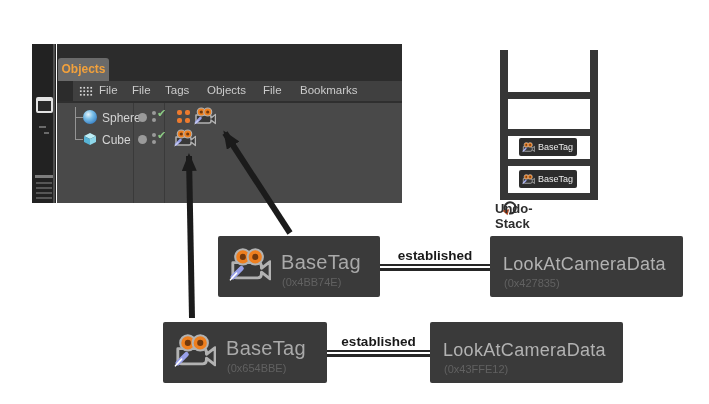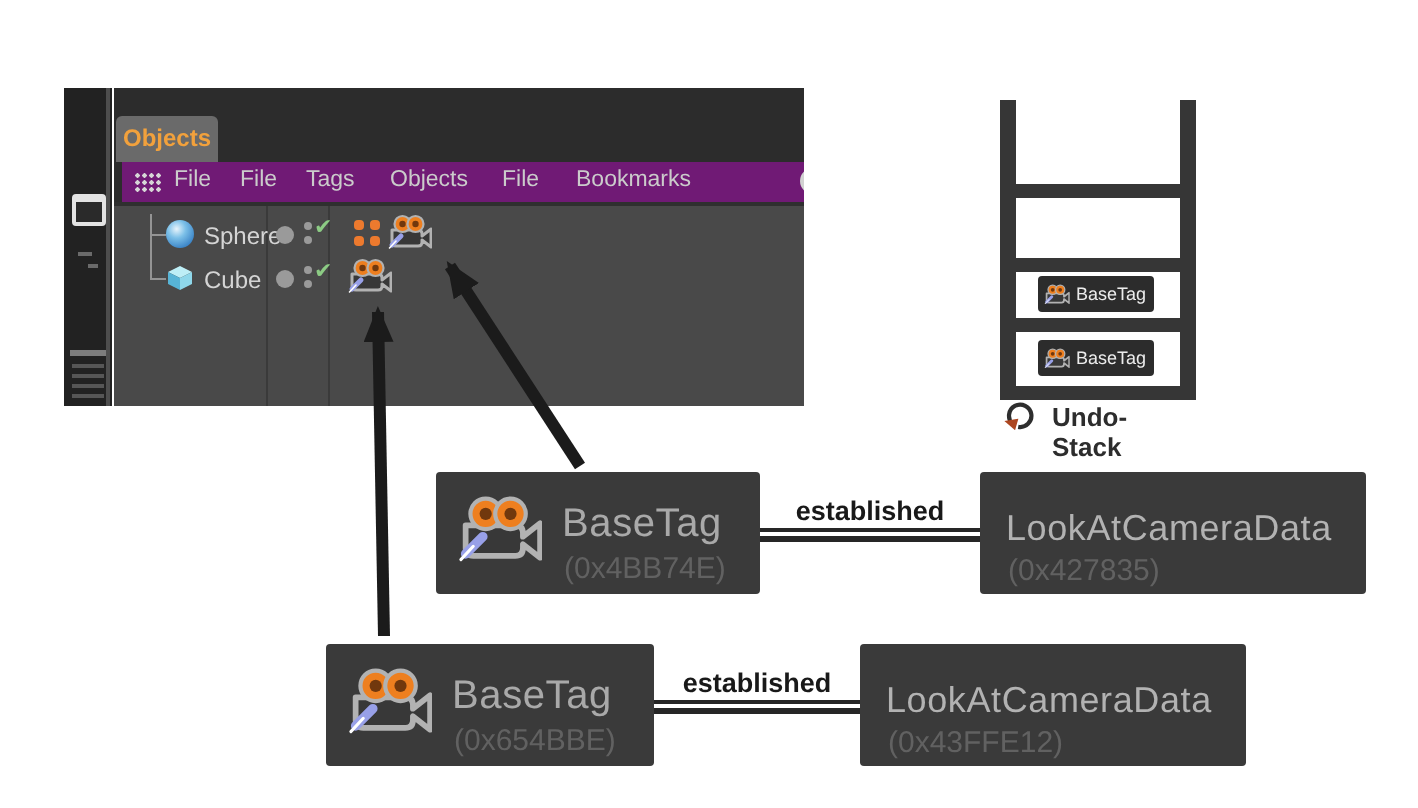--- a/index.html
+++ b/index.html
@@ -16,21 +16,21 @@
   #strip .dash{position:absolute;left:7px;width:7px;height:2px;background:#6a6a6a}
   #strip .grip{position:absolute;left:4px;width:16px;height:2px;background:#565656}
   #strip .gripwide{position:absolute;left:3px;top:131px;width:18px;height:3px;background:#7d7d7d}
 
   
   #om{left:57px;top:44px;width:345px;height:159px;background:#2c2c2c;overflow:hidden}
   .tab{position:absolute;top:14px;height:23px;line-height:23px;text-align:center;
     font-size:12px;border-radius:3px 3px 0 0}
   #tab-objects{left:1px;width:51px;background:#6a6a6a;color:#f2a13c;font-weight:bold}
   #tab-structure{left:55px;width:54px;background:#3e3e3e;color:#a8a8a8;font-weight:600}
-  #menubar{position:absolute;left:4px;top:37px;width:345px;height:20px;background:#701a75}
+  #menubar{position:absolute;left:16px;top:37px;width:345px;height:20px;background:#404040}
   .menu-item{position:absolute;top:3px;font-size:11.5px;color:#cbcbcb}
   #menubar .grid-icon{position:absolute;left:6px;top:5px;width:14px;height:11px;
     background-image:radial-gradient(#d6d6d6 1px,transparent 1.2px);background-size:3.5px 3.5px}
   #menubar .search-icon{position:absolute;right:-7px;top:3px;width:13px;height:13px;
     border:2px solid #d2d2d2;border-radius:50%}
   #rows{position:absolute;left:0;top:57px;width:345px;height:102px;background:#494949;
     border-top:2px solid #2f2f2f}
   .colsep{position:absolute;top:0;width:1px;height:100px;background:#3a3a3a}
   .treeline{position:absolute;background:#949494}
   .objlabel{position:absolute;font-size:12px;color:#d4d4d4}
@@ -40,27 +40,27 @@
   .sphere-icon{position:absolute;width:14px;height:14px;border-radius:50%;
     background:radial-gradient(circle at 38% 32%,#e8f4fb 0%,#7cc0e8 35%,#3d86c8 75%,#2b6aa6 100%)}
   .dot4{position:absolute;width:16px;height:16px}
   .dot4 i{position:absolute;width:5px;height:5px;border-radius:2px;background:#ed7a2e}
 
   
   .bar{position:absolute;background:#363636}
   .chip{position:absolute;width:58px;height:18px;background:#2c2c2c;border-radius:2px;
     display:flex;align-items:center;padding-left:3px;gap:3px}
   .chip span{font-size:9px;color:#ececec}
-  #undo-caption{position:absolute;left:526px;top:201px;font-size:13px;font-weight:bold;color:#2d2d2d}
+  #undo-caption{position:absolute;left:495px;top:201px;font-size:13px;font-weight:bold;color:#2d2d2d}
 
   
   .node{position:absolute;background:#3a3a3a;border-radius:2px}
   .node-title{position:absolute;color:#a9a9a9;font-size:20px;letter-spacing:.3px;white-space:nowrap}
   .node-title.small{font-size:18px;color:#b2b2b2}
-  .node-addr{position:absolute;color:#616161;font-size:15px;white-space:nowrap}
+  .node-addr{position:absolute;color:#616161;font-size:11px;white-space:nowrap}
   .conn{position:absolute;height:7px;border-top:2px solid #262626;border-bottom:3px solid #262626}
   .est-label{position:absolute;text-align:center;font-weight:bold;font-size:13.5px;color:#191919}
 </style>
 </head>
 <body>
 
 <svg width="0" height="0" style="position:absolute">
   <defs>
     <symbol id="cam" viewBox="0 0 44 38">
       <path d="M4 16 H30 Q34 16 34 20 V22 L43 15 V33 L34 26 V28 Q34 32 30 32 H8 Q4 32 4 28 Z" fill="#383838" stroke="#b2b2b2" stroke-width="3" stroke-linejoin="round"></path>

